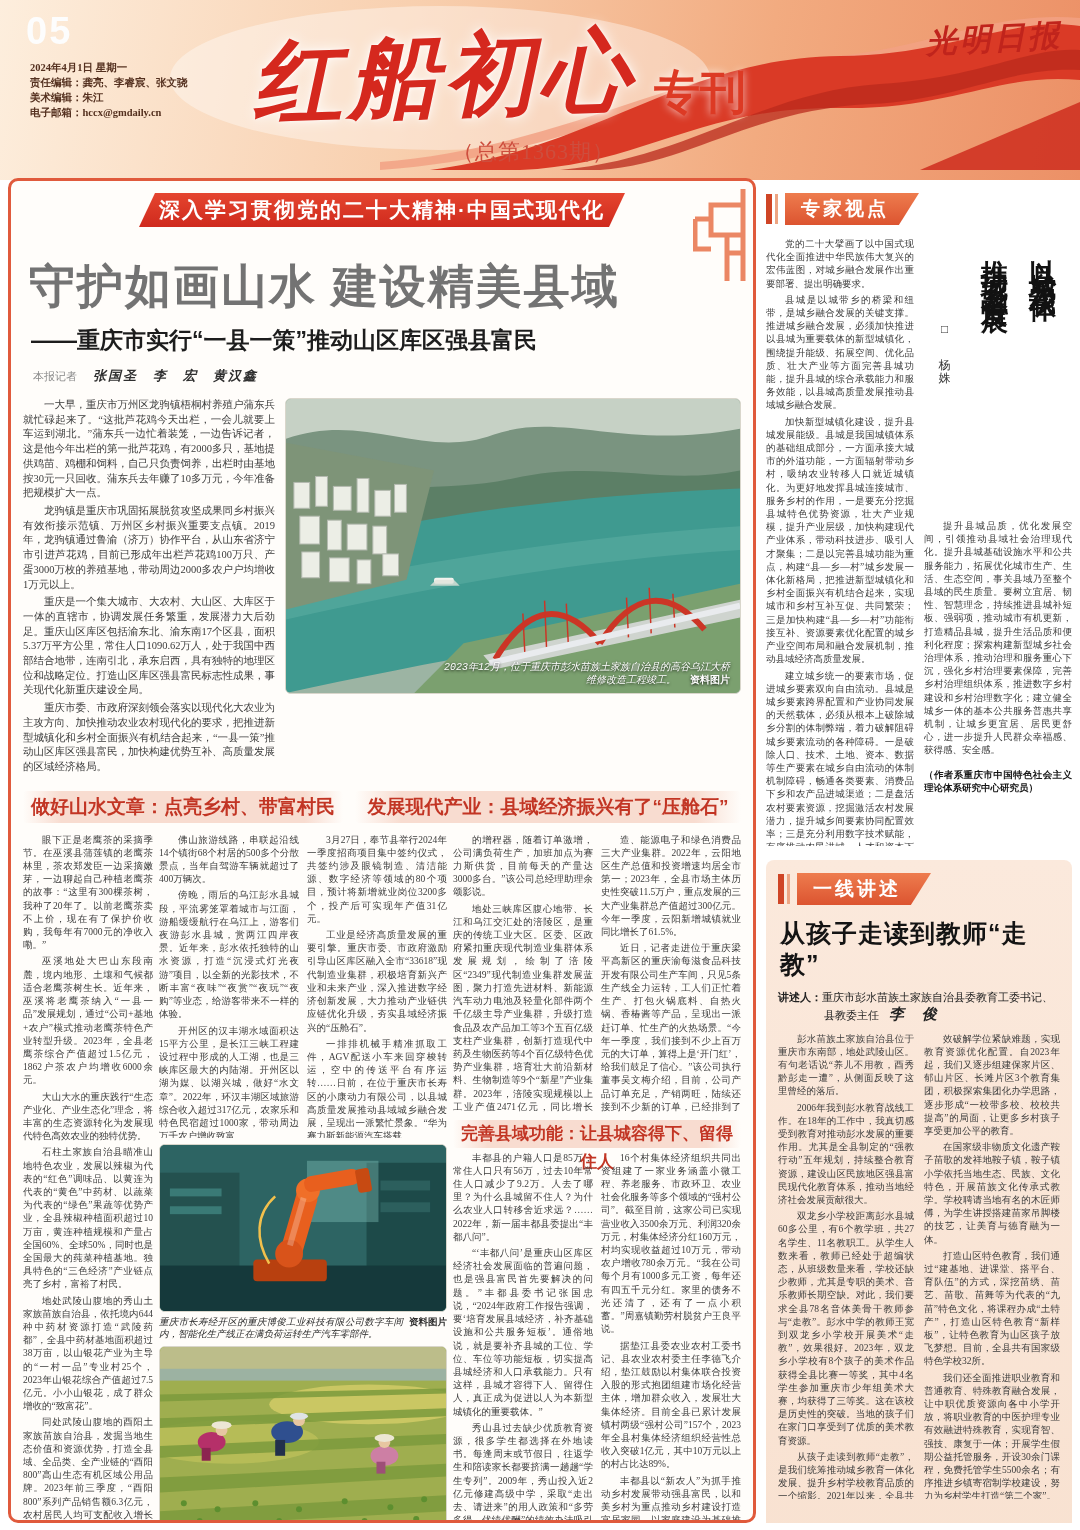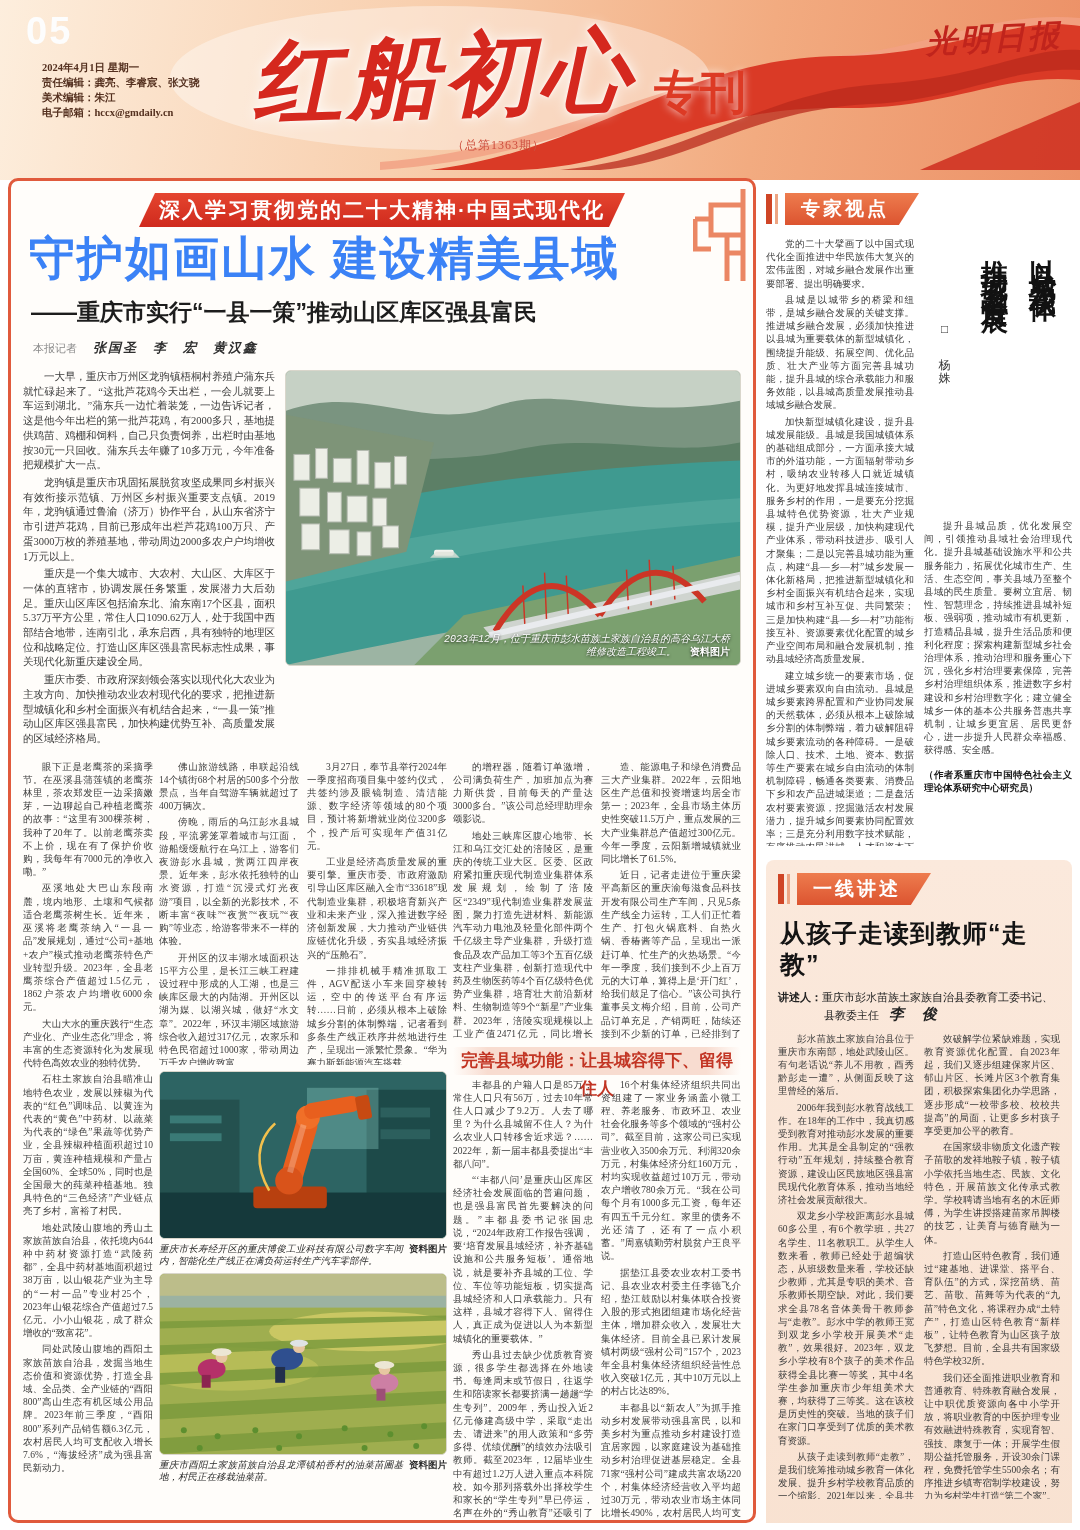--- a/index.html
+++ b/index.html
@@ -4,39 +4,39 @@
 <style>
   * { margin:0; padding:0; box-sizing:border-box; }
   body { width:1080px; height:1530px; position:relative; background:#fff;
          font-family:"Liberation Serif", serif; overflow:hidden; }
 
   
   .banner { position:absolute; left:0; top:0; width:1080px; height:180px;
     background:linear-gradient(100deg,#fdeedd 0%,#f8cfae 38%,#f2ab80 70%,#ec9066 100%); overflow:hidden; }
   .banner svg { position:absolute; inset:0; }
   .pageno { position:absolute; left:26px; top:12px; font:700 38px/1 "Liberation Sans",sans-serif; color:#fdfdfd; letter-spacing:2px; }
-  .pubinfo { position:absolute; left:42px; top:60px; font-size:10.5px; line-height:15px; font-weight:700; color:#54301f; }
+  .pubinfo { position:absolute; left:30px; top:60px; font-size:10.5px; line-height:15px; font-weight:700; color:#54301f; }
   .masthead { position:absolute; left:252px; top:16px; display:flex; align-items:flex-end; }
   .calli { font-size:90px; font-weight:900; font-style:italic; color:#d5281e; letter-spacing:6px;
            text-shadow:0 0 14px rgba(255,255,255,.95), 0 0 4px rgba(255,255,255,.9); transform:rotate(-2deg); }
   .supp { font-size:46px; font-weight:900; color:#dd3a24; margin:0 0 14px 18px; font-family:"Liberation Sans",sans-serif;
           text-shadow:0 0 8px rgba(255,255,255,.8); }
-  .issue { position:absolute; left:452px; top:137px; font-size:12px; color:#cd4e3e; letter-spacing:1px; }
+  .issue { position:absolute; left:452px; top:137px; font-size:22px; color:#cd4e3e; letter-spacing:1px; }
   .logo { position:absolute; right:18px; top:18px; font-size:31px; font-weight:900; font-style:italic;
           color:#c0241c; letter-spacing:3px; transform:rotate(-3deg); }
 
   
   .main-box { position:absolute; left:8px; top:178px; width:748px; height:1345px;
     border:3px solid #e05a3c; border-radius:10px; background:#fffdfa; padding:10px 12px; overflow:hidden; }
   .ornament { position:absolute; right:6px; top:8px; opacity:.9; }
   .kicker { width:486px; height:34px; margin:2px auto 0; text-align:center;
     background:linear-gradient(180deg,#e5452f,#cf2a1d); color:#fff;
     font:700 21px/34px "Liberation Sans",sans-serif; letter-spacing:2px;
     clip-path:polygon(16px 0, 100% 0, calc(100% - 16px) 100%, 0 100%); }
-  h1.headline { margin:4px 0 0 6px; font:900 46px/1.2 "Liberation Sans",sans-serif; color:#3b82f6; letter-spacing:2px; }
+  h1.headline { margin:32px 0 0 6px; font:900 46px/1.2 "Liberation Sans",sans-serif; color:#737373; letter-spacing:2px; }
   h2.subhead { margin:12px 0 0 8px; font:700 23px/1.3 "Liberation Sans",sans-serif; color:#1d1d1d; }
   .byline { margin:10px 0 0 10px; }
   .byline .bl { font-size:11px; color:#8a8a8a; margin-right:12px; }
   .byline .bn { font-size:13px; font-weight:700; font-style:italic; color:#2f2f2f; letter-spacing:2px; }
 
   .row1 { display:flex; gap:10px; margin-top:13px; }
   .intro { width:252px; }
   .intro .para { font-size:10.5px; line-height:14.7px; }
 
   .para { font-size:9.5px; line-height:13.2px; text-align:justify; text-indent:2em;
@@ -186,20 +186,24 @@
         <rect x="150" y="180" width="20" height="6" rx="2" fill="#f2f3ee"></rect>
         <path d="M146,188 L176,188 L170,182 L152,182 Z" fill="#dfe2da" opacity="0.8"></path>
       </svg>
       <div class="photo-cap">
         <span>2023年12月，位于重庆市彭水苗族土家族自治县的高谷乌江大桥维修改造工程竣工。</span>
         <b>资料图片</b>
       </div>
     </div>
   </div>
 
+  <div class="sec-headers">
+    <div class="sec-h sh1">做好山水文章：点亮乡村、带富村民</div>
+    <div class="sec-h sh2">发展现代产业：县域经济振兴有了“压舱石”</div>
+  </div>
 
   <div class="band">
     <div class="ncol c134">
 
     <p class="para">眼下正是老鹰茶的采摘季节。在巫溪县蒲莲镇的老鹰茶林里，茶农郑发臣一边采摘嫩芽，一边聊起自己种植老鹰茶的故事：“这里有300棵茶树，我种了20年了。以前老鹰茶卖不上价，现在有了保护价收购，我每年有7000元的净收入嘞。”</p>
         <p class="para">巫溪地处大巴山东段南麓，境内地形、土壤和气候都适合老鹰茶树生长。近年来，巫溪将老鹰茶纳入“一县一品”发展规划，通过“公司+基地+农户”模式推动老鹰茶特色产业转型升级。2023年，全县老鹰茶综合产值超过1.5亿元，1862户茶农户均增收6000余元。</p>
         <p class="para">大山大水的重庆践行“生态产业化、产业生态化”理念，将丰富的生态资源转化为发展现代特色高效农业的独特优势。</p>
         <p class="para">石柱土家族自治县瞄准山地特色农业，发展以辣椒为代表的“红色”调味品、以黄连为代表的“黄色”中药材、以蔬菜为代表的“绿色”果蔬等优势产业，全县辣椒种植面积超过10万亩，黄连种植规模和产量占全国60%、全球50%，同时也是全国最大的莼菜种植基地。独具特色的“三色经济”产业链点亮了乡村，富裕了村民。</p>
         <p class="para">地处武陵山腹地的秀山土家族苗族自治县，依托境内644种中药材资源打造“武陵药都”，全县中药材基地面积超过38万亩，以山银花产业为主导的“一村一品”专业村25个，2023年山银花综合产值超过7.5亿元。小小山银花，成了群众增收的“致富花”。</p>
         <p class="para">同处武陵山腹地的酉阳土家族苗族自治县，发掘当地生态价值和资源优势，打造全县域、全品类、全产业链的“酉阳800”高山生态有机区域公用品牌。2023年前三季度，“酉阳800”系列产品销售额6.3亿元，农村居民人均可支配收入增长7.6%，“海拔经济”成为强县富民新动力。</p>
@@ -210,21 +214,21 @@
         <div class="ncol">
 
         <p class="para">佛山旅游线路，串联起沿线14个镇街68个村居的500多个分散景点，当年自驾游车辆就超过了400万辆次。</p>
             <p class="para">傍晚，雨后的乌江彭水县城段，平流雾笼罩着城市与江面，游船缓缓航行在乌江上，游客们夜游彭水县城，赏两江四岸夜景。近年来，彭水依托独特的山水资源，打造“沉浸式灯光夜游”项目，以全新的光影技术，不断丰富“夜味”“夜赏”“夜玩”“夜购”等业态，给游客带来不一样的体验。</p>
             <p class="para">开州区的汉丰湖水域面积达15平方公里，是长江三峡工程建设过程中形成的人工湖，也是三峡库区最大的内陆湖。开州区以湖为媒、以湖兴城，做好“水文章”。2022年，环汉丰湖区域旅游综合收入超过317亿元，农家乐和特色民宿超过1000家，带动周边万千农户增收致富。</p>
           </div>
         <div class="ncol">
 
         <p class="para">3月27日，奉节县举行2024年一季度招商项目集中签约仪式，共签约涉及眼镜制造、清洁能源、数字经济等领域的80个项目，预计将新增就业岗位3200多个，投产后可实现年产值31亿元。</p>
             <p class="para">工业是经济高质量发展的重要引擎。重庆市委、市政府激励引导山区库区融入全市“33618”现代制造业集群，积极培育新兴产业和未来产业，深入推进数字经济创新发展，大力推动产业链供应链优化升级，夯实县域经济振兴的“压舱石”。</p>
-            <p class="para">一排排机械手精准抓取工件，AGV配送小车来回穿梭转运，空中的传送平台有序运转……日前，必须从根本上破除城乡分割的体制弊端，记者看到多条生产线正秩序井然地进行生产，呈现出一派繁忙景象。“华为赛力斯新能源汽车搭载</p>
+            <p class="para">一排排机械手精准抓取工件，AGV配送小车来回穿梭转运，空中的传送平台有序运转……日前，在位于重庆市长寿区的小康动力有限公司，以县城高质量发展推动县域城乡融合发展，呈现出一派繁忙景象。“华为赛力斯新能源汽车搭载</p>
           </div>
       </div>
       <div class="photo photo-robot">
         <svg viewBox="0 0 288 168" preserveAspectRatio="none">
           <rect width="288" height="168" fill="#2d6463"></rect>
           <rect x="0" y="28" width="80" height="96" fill="#24514f"></rect>
           <rect x="208" y="18" width="80" height="112" fill="#1d4a49"></rect>
           <rect x="148" y="16" width="72" height="62" fill="#8fd0c8" opacity="0.35"></rect>
           <rect y="122" width="288" height="46" fill="#15393b"></rect>
           <rect x="94" y="116" width="74" height="22" rx="4" fill="#b8400f"></rect>

